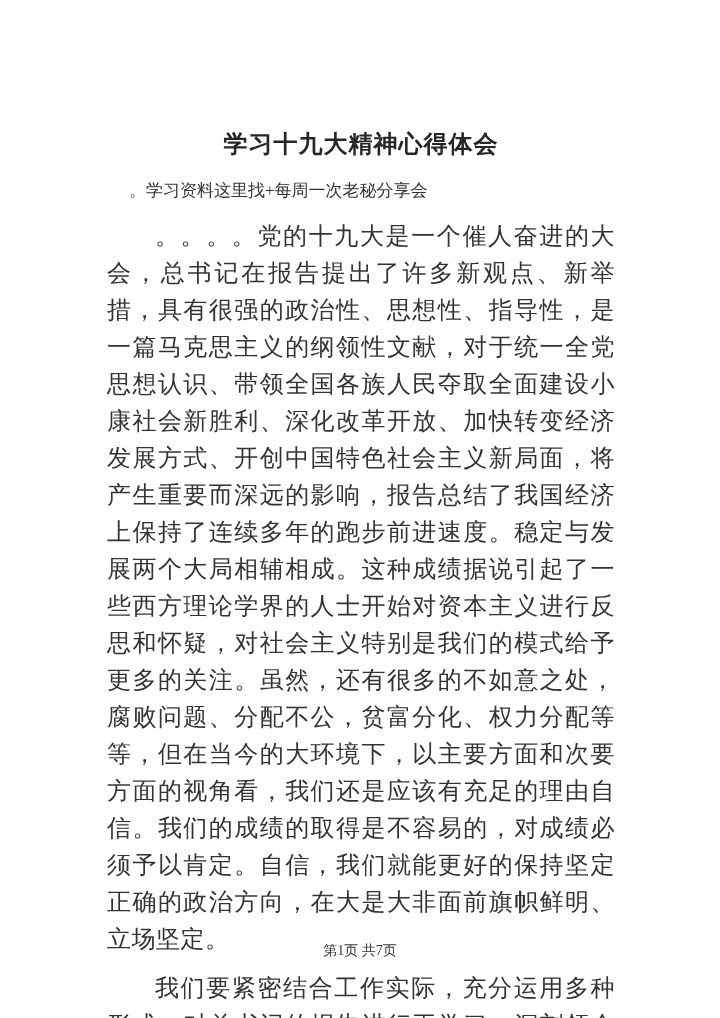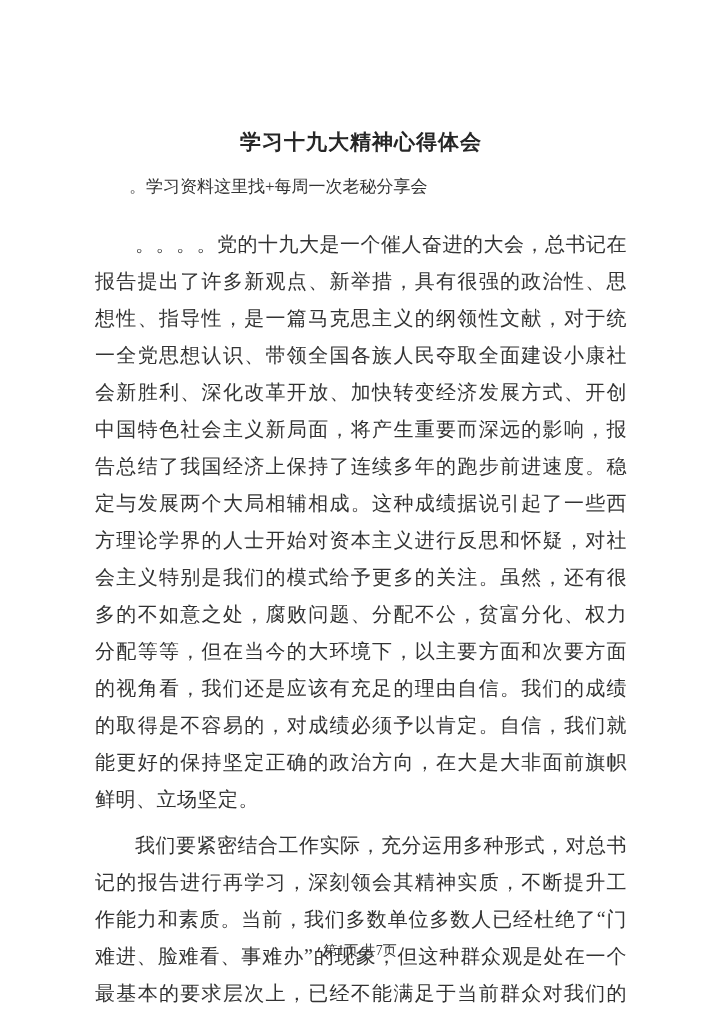--- a/index.html
+++ b/index.html
@@ -15,35 +15,35 @@
     background: #ffffff;
     box-sizing: border-box;
     padding: 128px 93px 0 95px;
     font-family: "Liberation Serif", "DejaVu Serif", serif;
     color: #333333;
     overflow: hidden;
   }
   .doc-title {
     margin: 0 0 16px 0;
     text-align: center;
-    font-size: 21px;
+    font-size: 24px;
     font-weight: bold;
     color: #262626;
     letter-spacing: 1px;
   }
   .doc-subtitle {
-    margin: 0 0 24px 0;
+    margin: 0 0 10px 0;
     font-size: 17px;
     line-height: 30px;
     text-indent: 2em;
     color: #333333;
   }
   .doc-para {
-    margin: 0;
-    font-size: 20px;
+    margin: 12px;
+    font-size: 24px;
     line-height: 37px;
     text-align: justify;
     text-indent: 2em;
     color: #333333;
     letter-spacing: 0.5px;
   }
   .doc-para + .doc-para {
     margin-top: 9px;
   }
   .page-footer {

